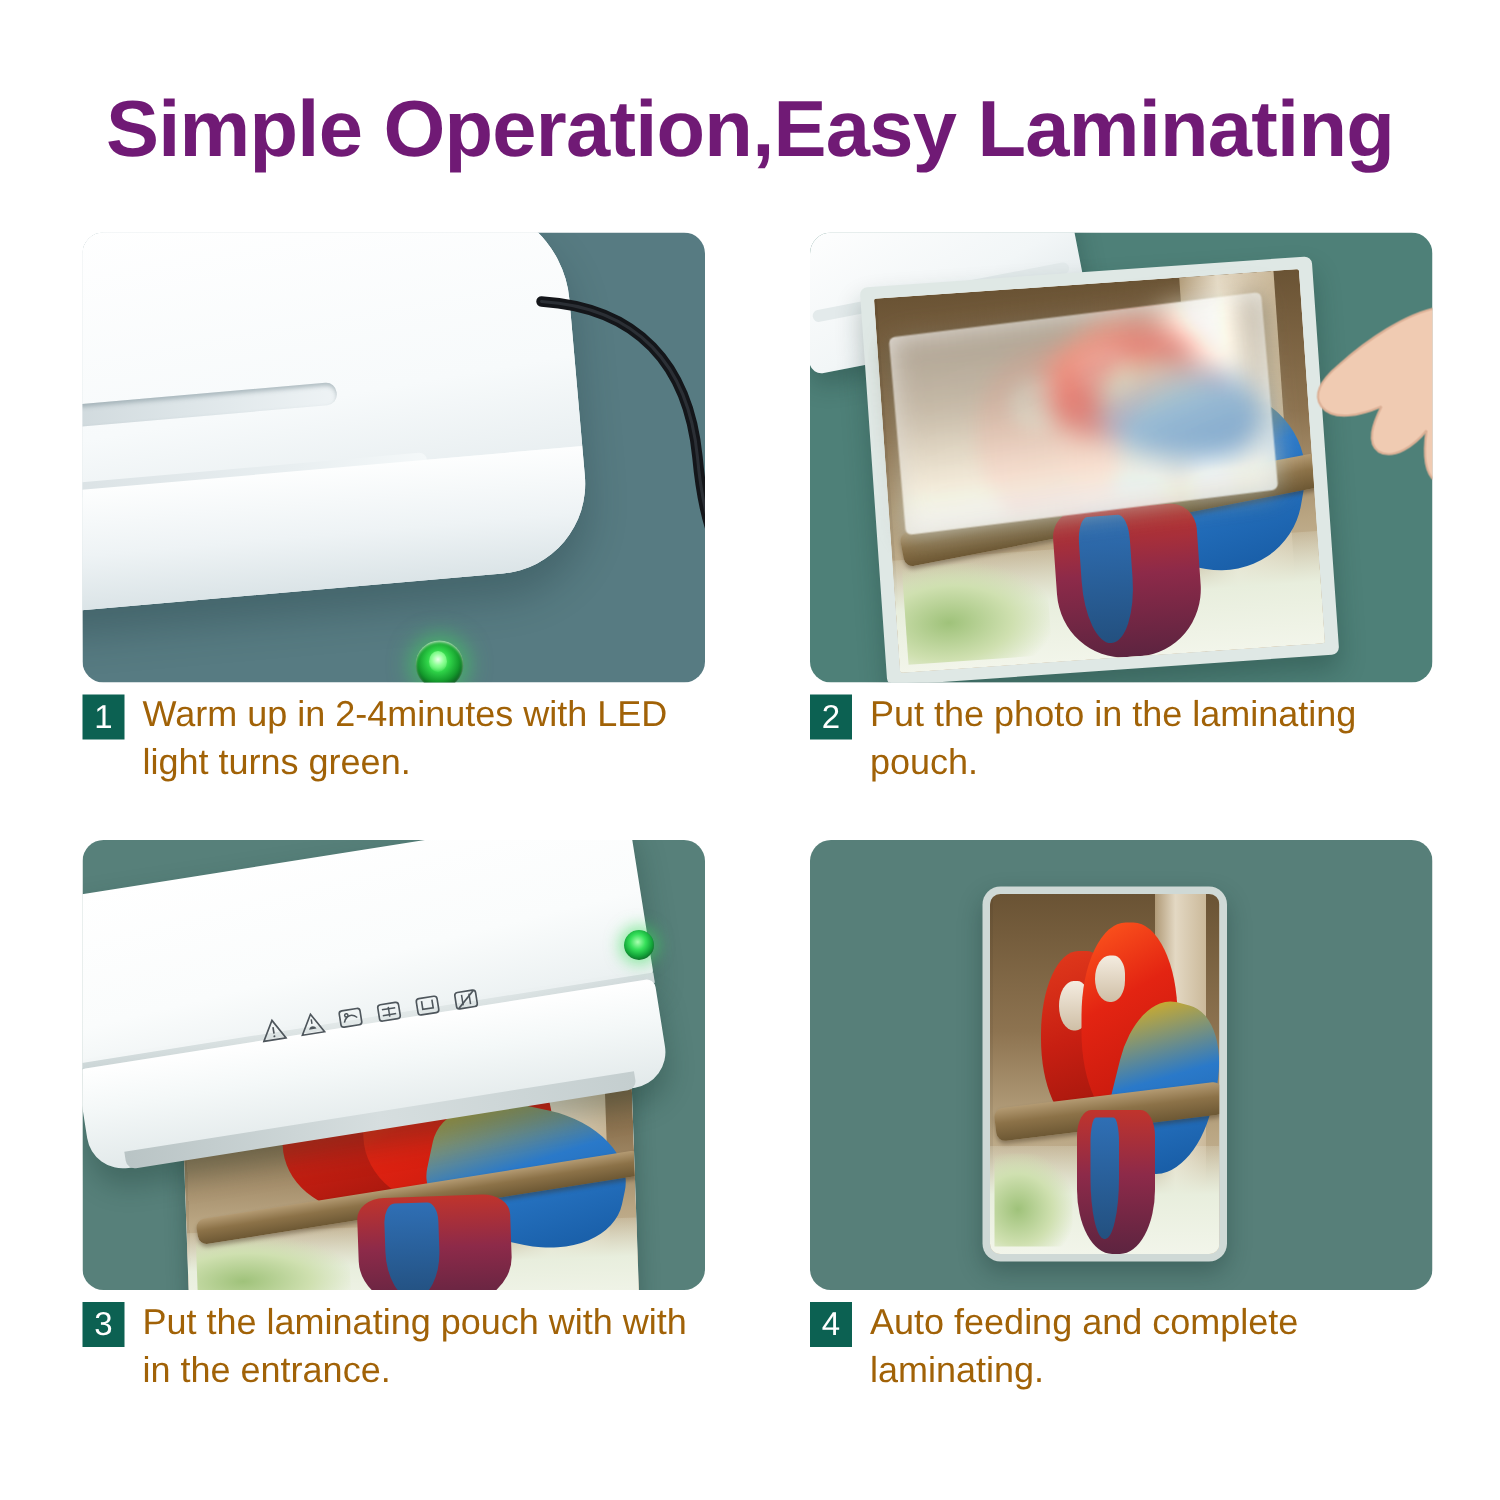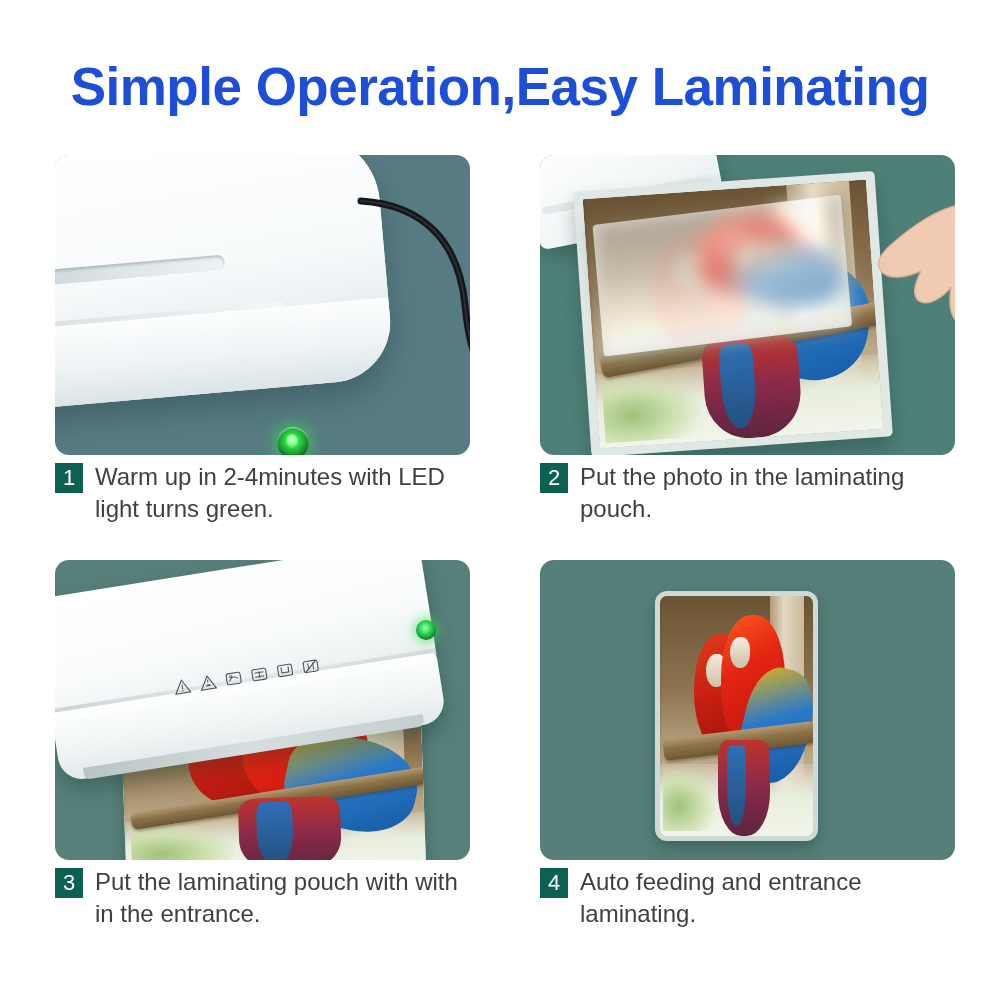--- a/index.html
+++ b/index.html
@@ -26,21 +26,21 @@
   
   .page-title {
     position: absolute;
     top: 56px;
     left: 0;
     width: 1000px;
     text-align: center;
     font-size: 53px;
     font-weight: 700;
     letter-spacing: -0.5px;
-    color: #1d4ed8;
+    color: #701a75;
     font-family: "Liberation Sans", sans-serif;
     white-space: nowrap;
   }
 
   
   .steps-grid {
     position: absolute;
     top: 155px;
     left: 55px;
     width: 900px;
@@ -81,21 +81,21 @@
     font-size: 22px;
     line-height: 30px;
     text-align: center;
     font-family: "Liberation Sans", sans-serif;
     margin-top: 2px;
   }
   .caption-text {
     margin-left: 12px;
     font-size: 24px;
     line-height: 32px;
-    color: #404040;
+    color: #a16207;
     font-family: "Liberation Sans", sans-serif;
   }
 
   
   .p1-bg { position:absolute; inset:0; background:#577b82; }
   .p1-body {
     position: absolute;
     left: -70px; top: -10px;
     width: 400px; height: 250px;
     background: linear-gradient(168deg,#ffffff 0%,#fbfdfd 45%,#eef3f4 100%);
@@ -518,18 +518,18 @@
               <div class="ps-branch"></div>
               <div class="ps-tail"></div>
               <div class="ps-tail-blue"></div>
             </div>
           </div>
         </div>
       </div>
 
       <div class="caption">
         <div class="step-num">4</div>
-        <div class="caption-text">Auto feeding and entrance laminating.</div>
+        <div class="caption-text">Auto feeding and complete laminating.</div>
       </div>
     </div>
 
   </div>
 </div>
 
 </body></html>

